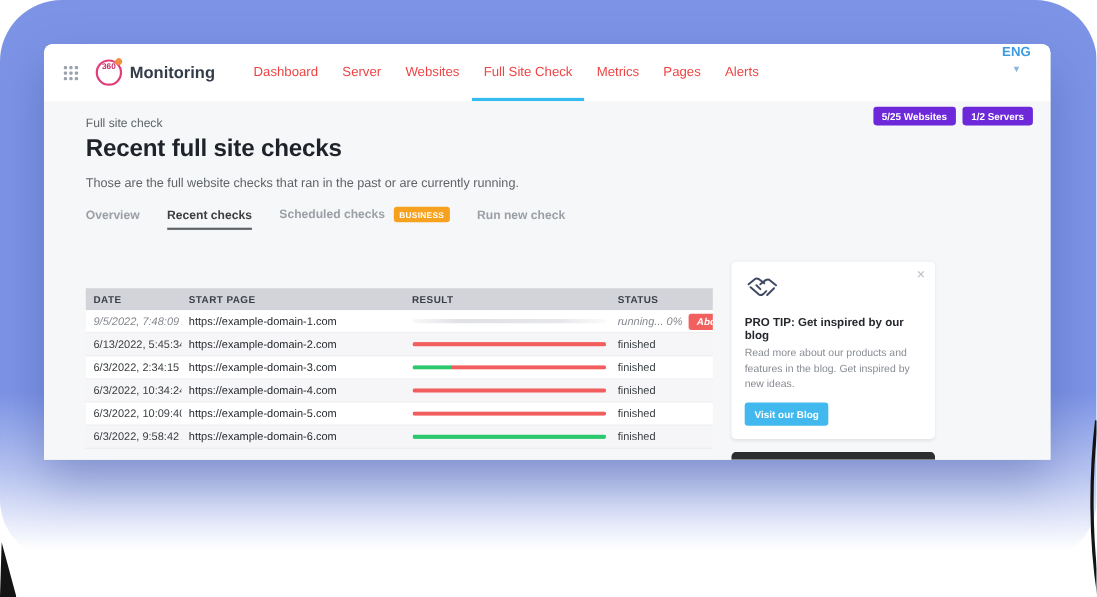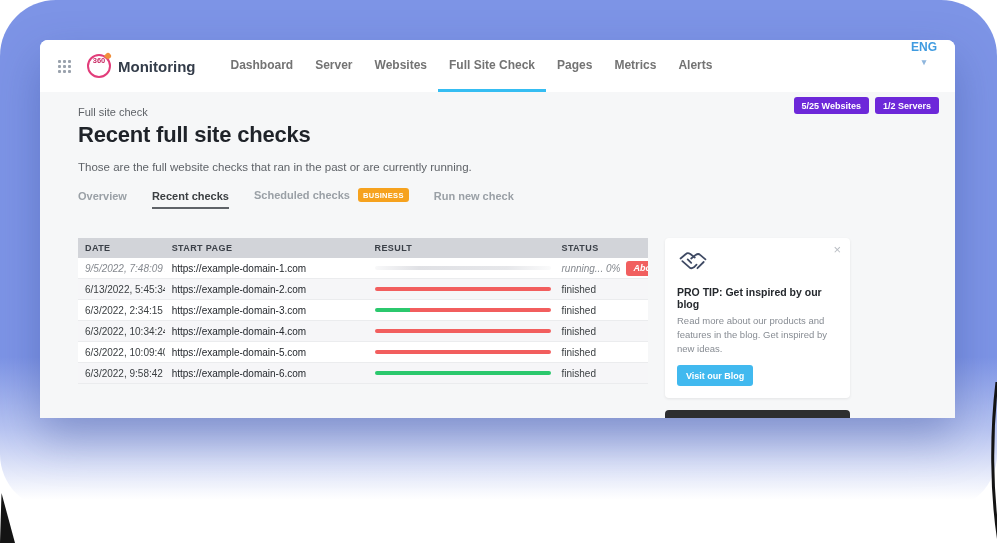--- a/index.html
+++ b/index.html
@@ -23,21 +23,21 @@
   .grid-icon { display:grid; grid-template-columns:repeat(3,3px); grid-gap:2px; align-self:center; cursor:pointer; }
   .grid-icon i { width:3px; height:3px; background:#9aa2ad; border-radius:1px; }
   .logo { display:flex; align-items:center; margin:0 24px 0 16px; cursor:pointer; }
   .logo-circle { position:relative; width:24px; height:24px; border:2px solid #e23d7a; border-radius:50%;
     display:flex; align-items:flex-start; justify-content:center; font-size:7.5px; font-weight:700; color:#c92a64; }
   .flame { position:absolute; top:-3px; right:-2px; width:6px; height:6px; background:#f08f3c;
     border-radius:50% 50% 50% 0; transform:rotate(45deg); }
   .logo-text { font-size:15px; font-weight:600; color:#333c49; margin-left:7px; }
   .nav-items { display:flex; align-items:stretch; }
   .nav-item { display:flex; align-items:center; padding:0 11px; border-bottom:3px solid transparent;
-    font-size:12px; font-weight:700; color:#737373; cursor:pointer; white-space:nowrap; }
+    font-size:12px; font-weight:400; color:#ef4444; cursor:pointer; white-space:nowrap; }
   .nav-item.active { border-bottom-color:#35bdf2; }
   .lang { margin-left:auto; display:flex; align-items:center; gap:3px; font-size:12px; color:#3f9be0; font-weight:600; cursor:pointer;flex-direction:column; }
   .lang .caret { font-size:9px; color:#8fb6dd; }
 
   
   .content { flex:1; background:#f6f7f8; position:relative; padding-left:38px; overflow:hidden; }
   .quota-badges { position:absolute; top:5px; right:16px; display:flex; gap:6px; }
   .badge { background:#6d28d9; color:#fff; font-size:9px; font-weight:600; padding:3.5px 8px; border-radius:3px; cursor:pointer; white-space:nowrap; }
   .breadcrumb { padding-top:14px; font-size:11px; color:#5f6368; }
   .title { margin-top:4px; font-size:22px; font-weight:700; color:#1f2329; letter-spacing:-.2px; }
@@ -46,21 +46,21 @@
   .tab { font-size:11px; font-weight:700; color:#9aa0a6; padding-bottom:5px; display:flex; gap:8px; align-items:center;
     border-bottom:2px solid transparent; cursor:pointer; }
   .tab.active { color:#3c4043; border-bottom-color:#5f6368; }
   .biz { background:#f6a21e; color:#fff; font-size:7.5px; font-weight:700; padding:2.5px 5px; border-radius:3px; letter-spacing:.3px; }
 
   .columns { display:flex; margin-top:29px; }
   .main-col { width:570px; }
   .alert { background:#cdf3de; border-radius:3px; font-size:11px; color:#343a40; padding:7px 12px; margin-bottom:11px; }
 
   
-  .thead { display:flex; background:#d2d4d9; height:20px; align-items:center; }
+  .thead { display:flex; background:#d2d4d9; height:20px; align-items:center;margin-top:24px; }
   .th { font-size:9px; font-weight:700; color:#3b4048; letter-spacing:.4px; padding-left:7px; }
   .tr { display:flex; height:21px; align-items:center; background:#fff; border-bottom:1px solid #ebecee; cursor:pointer; }
   .tr.alt { background:#f6f6f8; }
   .td { padding-left:7px; font-size:10px; color:#3c4043; white-space:nowrap; overflow:hidden; display:flex; align-items:center; }
   .c0 { flex:0 0 15.2%; } .c1 { flex:0 0 35.6%; } .c2 { flex:0 0 32.8%; } .c3 { flex:1; }
   .date-running { font-style:italic; color:#85898f; }
   .url { color:#24282d; }
   .bar { display:flex; width:176px; height:4.5px; border-radius:3px; overflow:hidden; }
   .bar.pending { background:linear-gradient(90deg, rgba(228,229,233,.25), #e0e1e5 25%, #e6e7ea 75%, rgba(240,241,243,.3)); }
   .seg-green { background:#2bc86d; height:100%; }
@@ -109,22 +109,22 @@
             <i class="flame"></i>
             <span>360</span>
           </span>
         <span class="logo-text">Monitoring</span>
       </div>
       <nav class="nav-items" id="nav-items">
           <div class="nav-item">Dashboard</div>
           <div class="nav-item">Server</div>
           <div class="nav-item">Websites</div>
           <div class="nav-item active">Full Site Check</div>
+          <div class="nav-item">Metrics</div>
           <div class="nav-item">Pages</div>
-          <div class="nav-item">Metrics</div>
           <div class="nav-item">Alerts</div>
         </nav>
       <div class="lang">
         <span>ENG</span>
         <span class="caret">▾</span>
       </div>
     </header>
 
     <main class="content">
       <div class="quota-badges" id="quota-badges">

